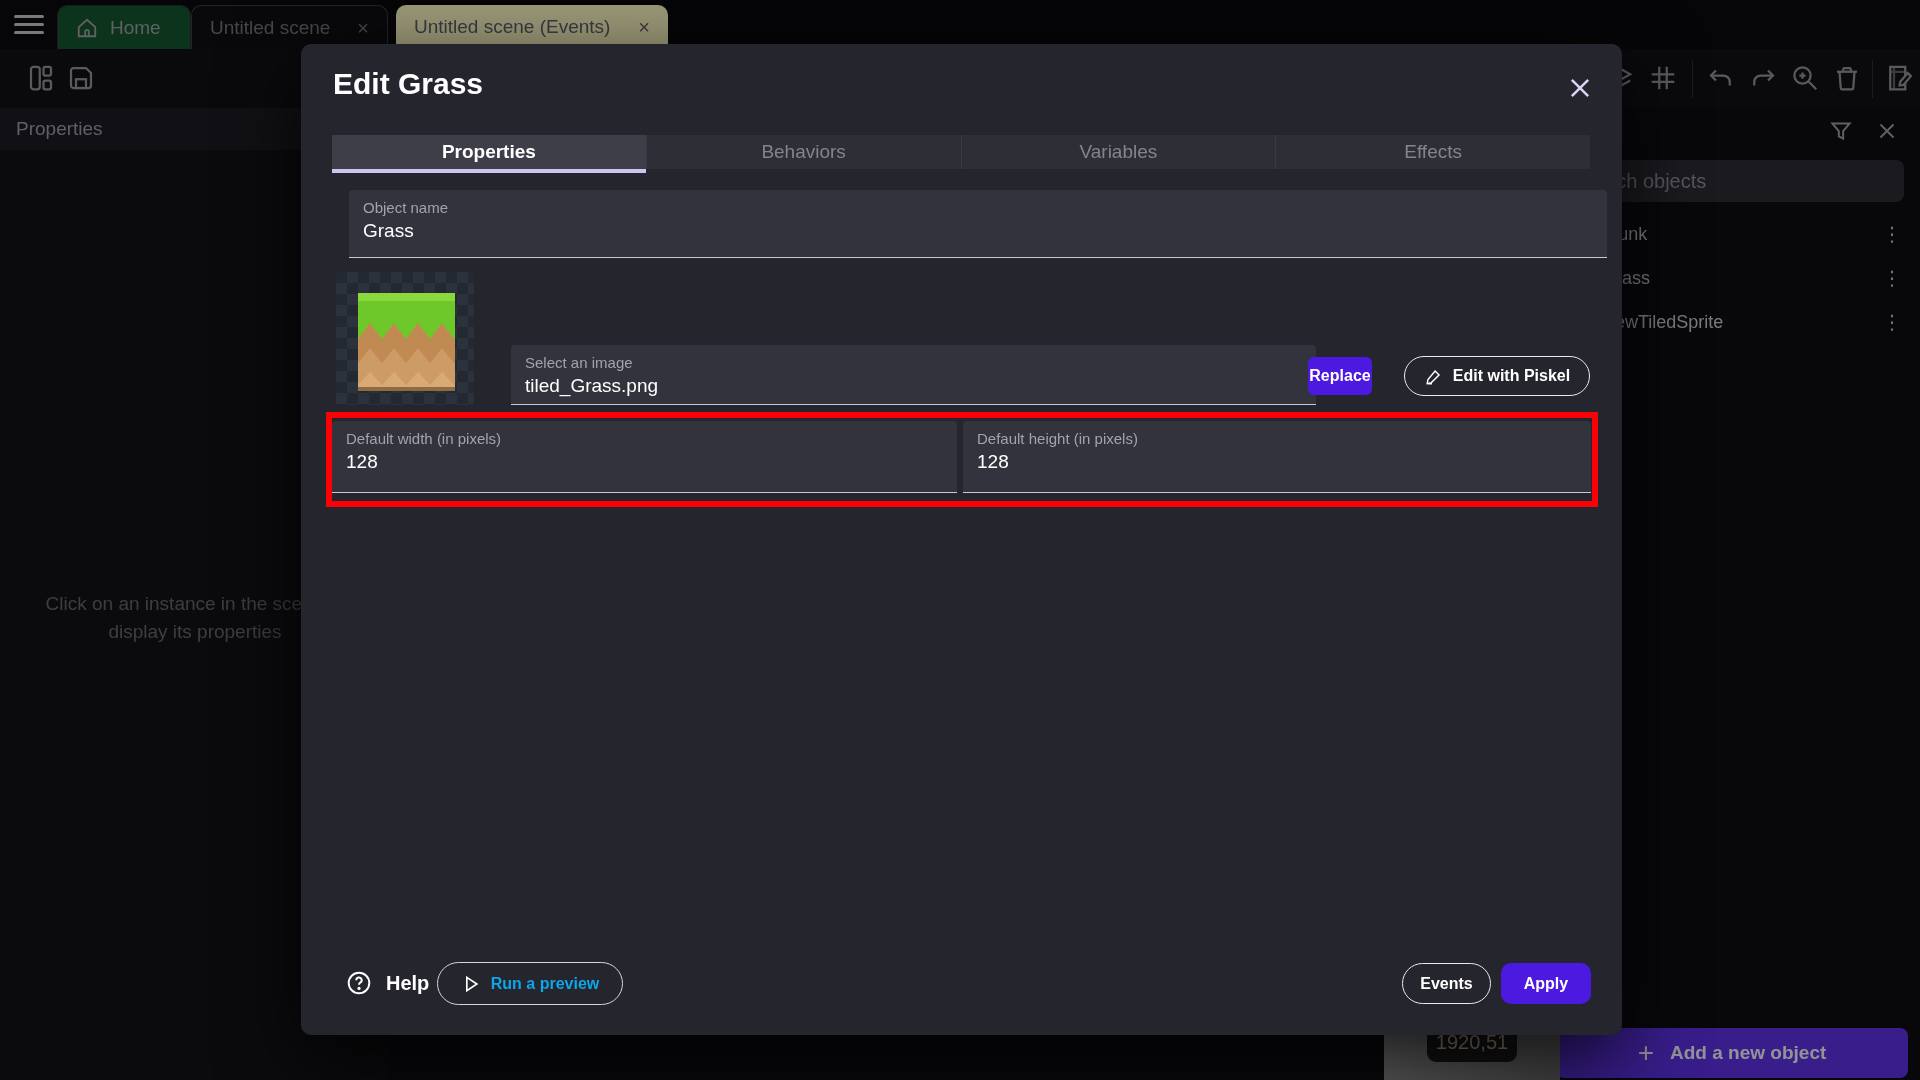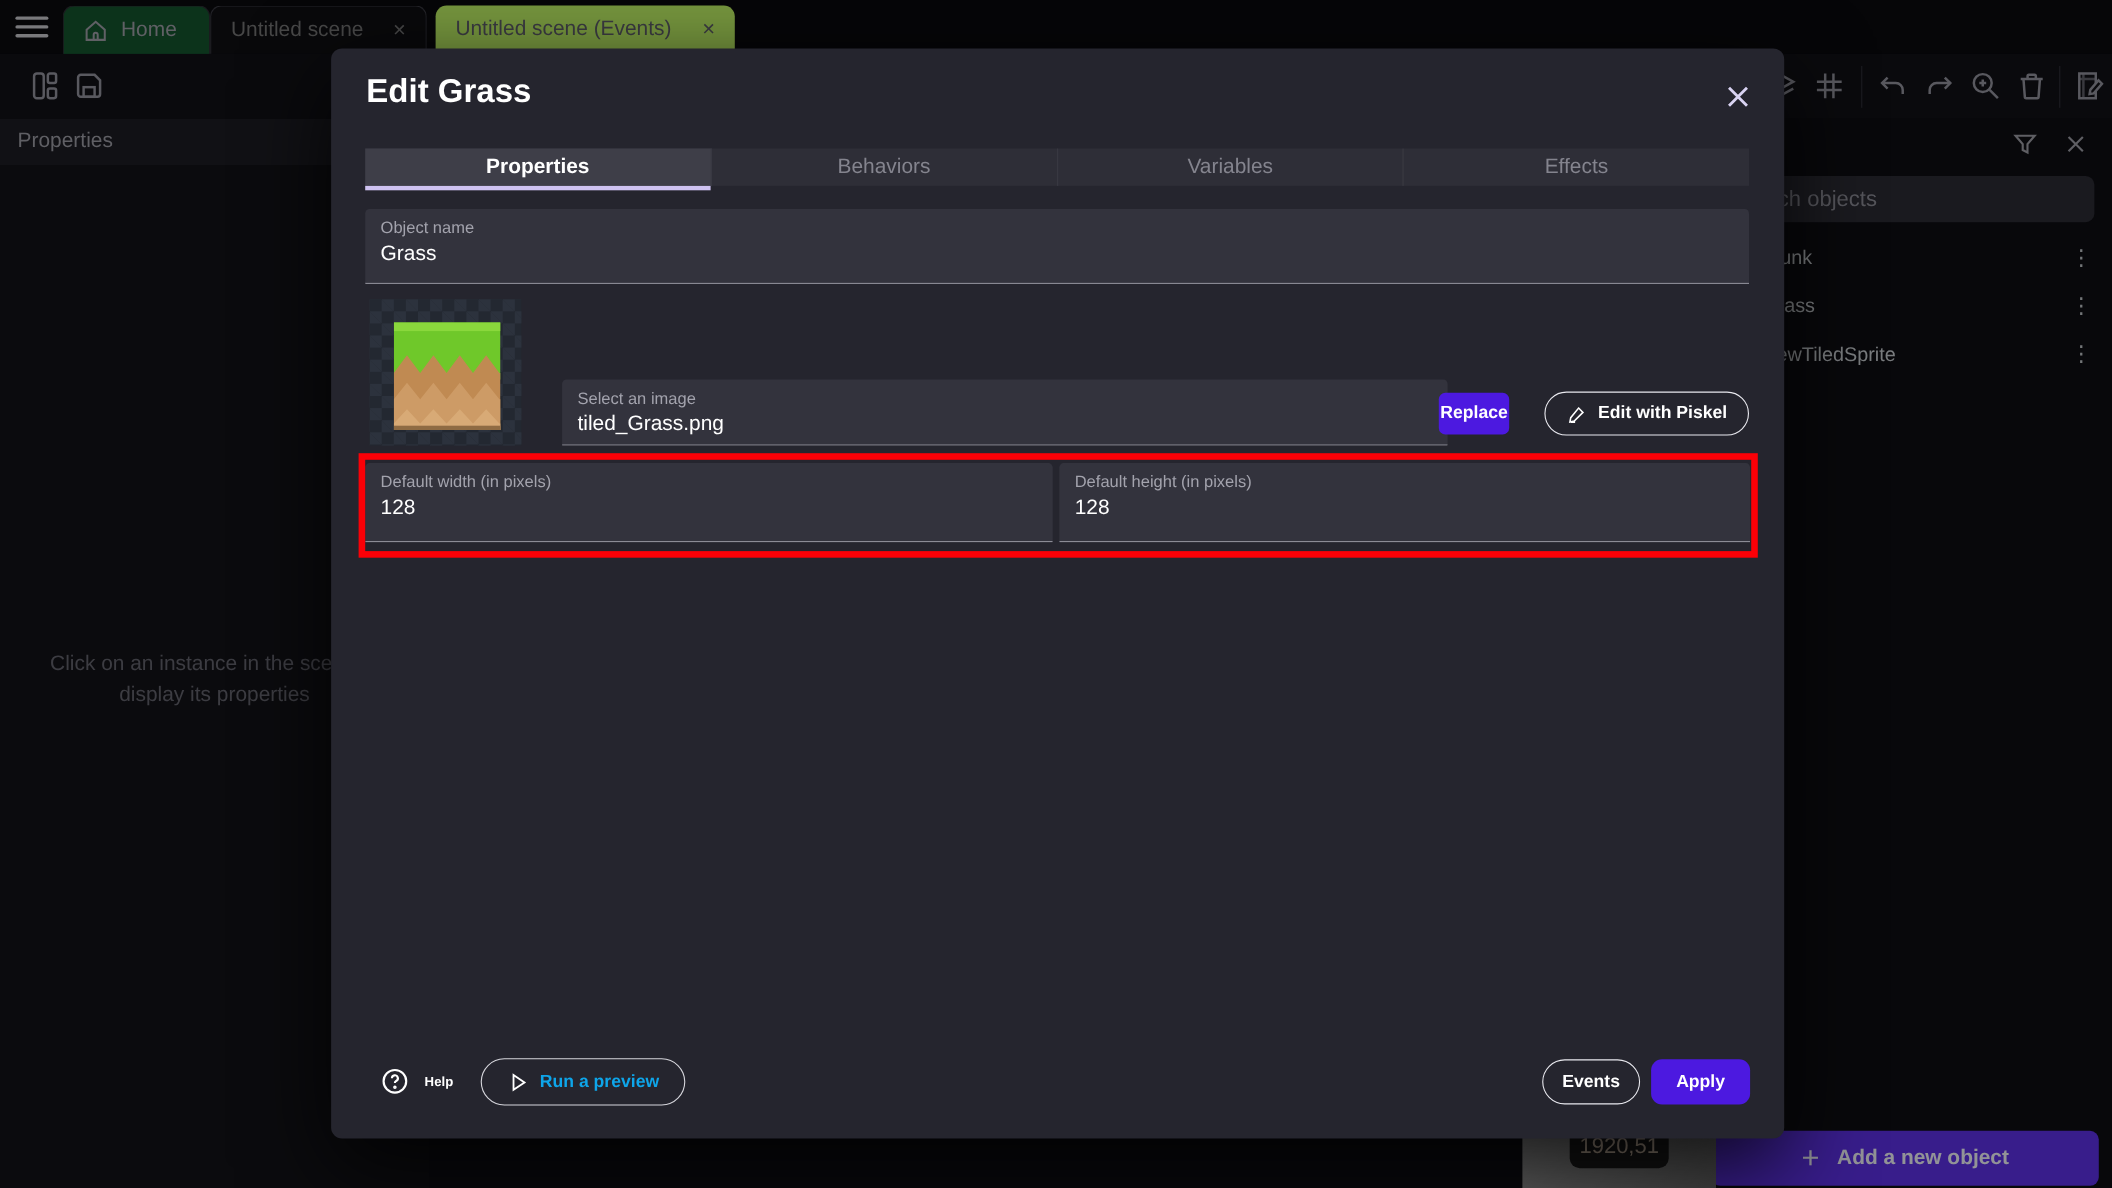--- a/index.html
+++ b/index.html
@@ -10,21 +10,21 @@
     -webkit-font-smoothing:antialiased;
   }
   
   .topbar { position:absolute; left:0; top:0; width:1920px; height:49px; background:#0a0a0d; z-index:1; }
   .hamburger { position:absolute; left:14px; top:15px; width:30px; height:20px; cursor:pointer; }
   .hamburger span { display:block; height:2.6px; background:#c3c3c9; border-radius:2px; margin-bottom:5.5px; }
   .top-tab { position:absolute; top:5px; height:44px; display:flex; align-items:center;
     border-radius:10px 10px 0 0; font-size:19px; padding:0 18px; gap:12px; }
   .tab-home   { left:57px;  width:134px; background:#14532d; border:1px solid #2c2c33; border-bottom:none; color:#9b9ba3; }
   .tab-scene  { left:191px; width:197px; background:#0f0f13; border:1px solid #3a3a42; border-bottom:none; color:#737373; }
-  .tab-events { left:396px; width:272px; background:#bef264; color:#60606a; }
+  .tab-events { left:396px; width:272px; background:#fef9c3; color:#60606a; }
   .tab-close { margin-left:auto; font-size:20px; line-height:1; color:inherit; cursor:pointer; }
   
   .toolbar { position:absolute; left:0; top:49px; width:1920px; height:59px; background:#111116; z-index:1; }
   .tool-icon { position:absolute; top:14px; width:32px; height:32px; color:#90909a; cursor:pointer; }
   .tool-sep { position:absolute; top:11px; width:1px; height:38px; background:#2e2e36; }
   
   .left-panel { position:absolute; left:0; top:108px; width:390px; bottom:0; background:#131318; z-index:1; }
   .panel-header { height:42px; background:#1c1c22; color:#9a9aa2; font-size:19px; display:flex; align-items:center; padding-left:16px; }
   .empty-msg { position:absolute; left:0; top:482px; width:390px; text-align:center; color:#62626b; font-size:19px; line-height:28px; }
   
@@ -57,40 +57,40 @@
   .modal-tabs { position:absolute; left:31px; top:91px; width:1258px; height:34px; display:flex; background:#2e2e37; }
   .mtab { flex:1; position:relative; display:flex; align-items:center; justify-content:center;
     font-size:19px; color:#84848e; cursor:pointer; border-right:1px solid #3a3a43; }
   .mtab:last-child { border-right:none; }
   .mtab.active { background:#3e3e48; color:#fff; font-weight:bold; }
   .mtab.active::after { content:""; position:absolute; left:0; right:0; bottom:-4px; height:4px; background:#cfc3f2; }
   .field { position:absolute; background:#33333d; border-radius:4px 4px 0 0; border-bottom:1px solid #c9c9d3; }
   .field-label { position:absolute; left:14px; top:9px; font-size:15px; color:#a3a3ad; }
   .field-value { position:absolute; left:14px; top:30px; right:10px; background:transparent; border:none;
     color:#fff; font-size:19px; font-family:inherit; outline:none; }
-  .f-objname { left:31px;  top:146px; width:1258px; height:68px; }
+  .f-objname { left:48px;  top:146px; width:1258px; height:68px; }
   .f-image   { left:189px; top:301px; width:805px;  height:60px;margin-left:21px; }
   .f-width   { left:31px;  top:377px; width:625px;  height:72px; }
   .f-height  { left:662px; top:377px; width:628px;  height:72px; }
   .thumb { position:absolute; left:35px; top:228px; width:138px; height:133px; background-color:#232831;
     background-image:
       linear-gradient(45deg,#2c323d 25%,transparent 25%,transparent 75%,#2c323d 75%),
       linear-gradient(45deg,#2c323d 25%,transparent 25%,transparent 75%,#2c323d 75%);
     background-size:22px 22px; background-position:0 0,11px 11px; }
   .thumb svg { position:absolute; left:22px; top:21px; }
   .btn { display:flex; align-items:center; justify-content:center; gap:10px; cursor:pointer;
     font-family:inherit; font-weight:bold; border:none; }
   .btn-replace { position:absolute; left:1007px; top:313px; width:64px; height:38px; background:#4c19e0;
     border-radius:6px; color:#fff; font-size:16px; }
   .btn-piskel { position:absolute; left:1103px; top:312px; width:186px; height:40px; background:transparent;
     border:1.5px solid #e9e9ef; border-radius:20px; color:#fff; font-size:16px; }
   .annotation { position:absolute; left:25px; top:368px; width:1272px; height:95px;
     border:6px solid #fb0007; z-index:20; pointer-events:none; }
   .footer-help { position:absolute; left:45px; top:926px; display:flex; align-items:center; gap:14px;
-    color:#fff; font-size:12px; font-weight:bold; cursor:pointer; }
+    color:#fff; font-size:20px; font-weight:bold; cursor:pointer; }
   .btn-preview { position:absolute; left:136px; top:918px; width:186px; height:43px; background:transparent;
     border:1.5px solid #d6d6dc; border-radius:22px; color:#0ea5e9; font-size:16px; }
   .btn-cancel { position:absolute; left:1101px; top:919px; width:89px; height:41px; background:transparent;
     border:1.5px solid #e9e9ef; border-radius:21px; color:#fff; font-size:16px; }
   .btn-apply { position:absolute; left:1200px; top:919px; width:90px; height:41px; background:#4c19e0;
     border-radius:10px; color:#fff; font-size:16px; }
   svg { display:block; }
 </style>
 </head>
 <body>

